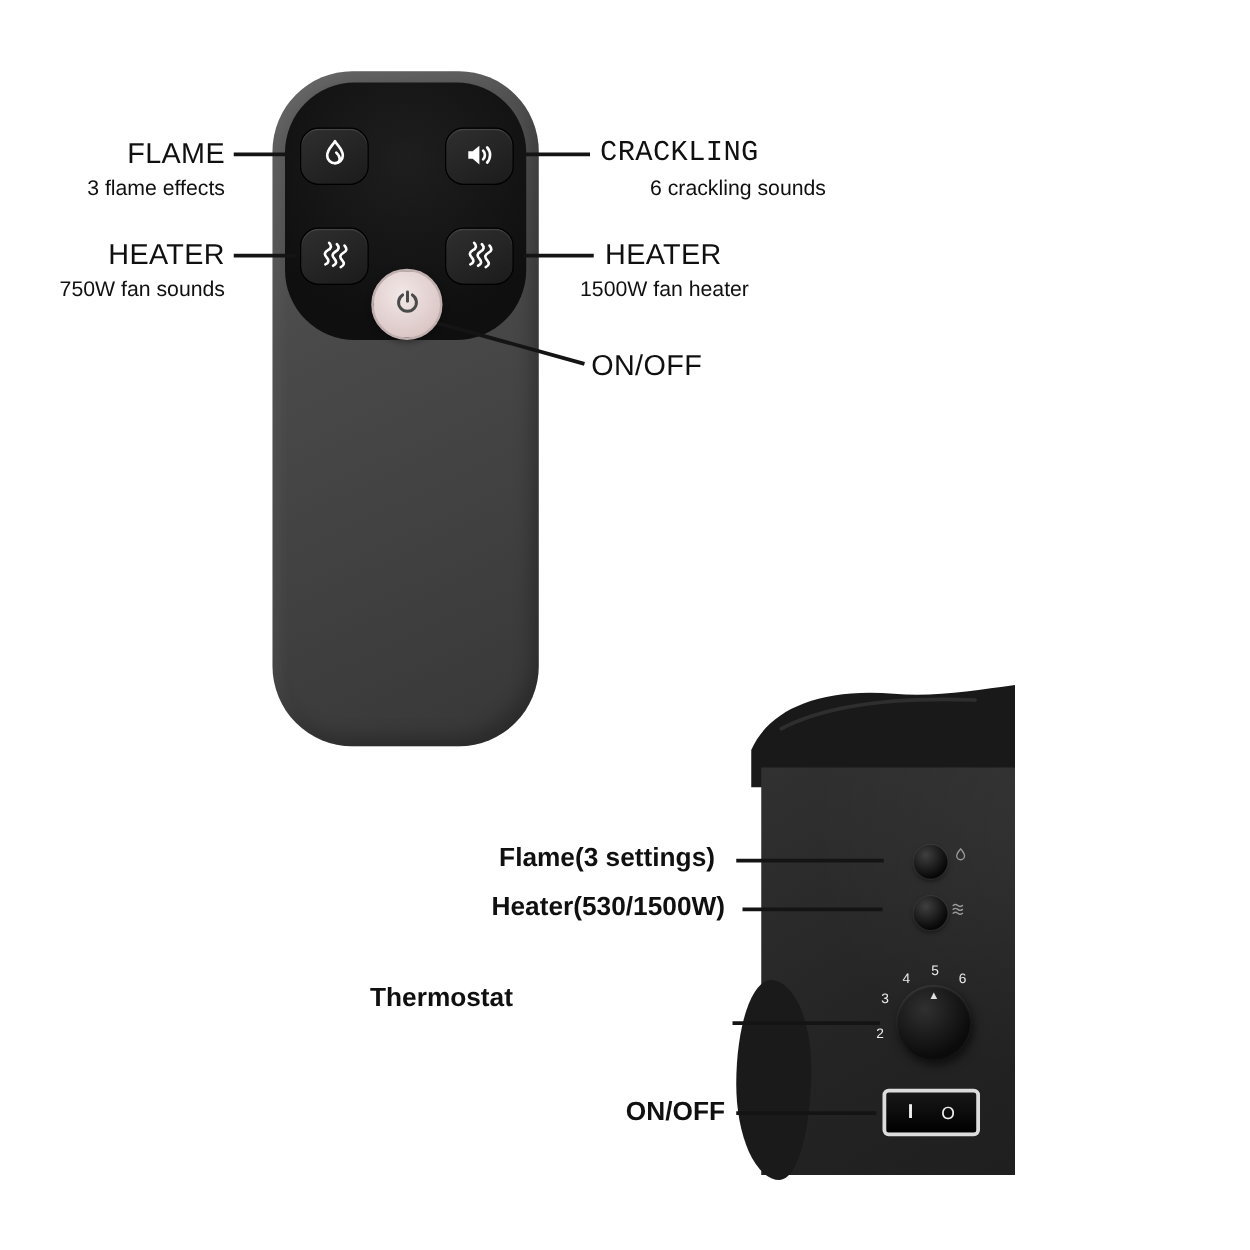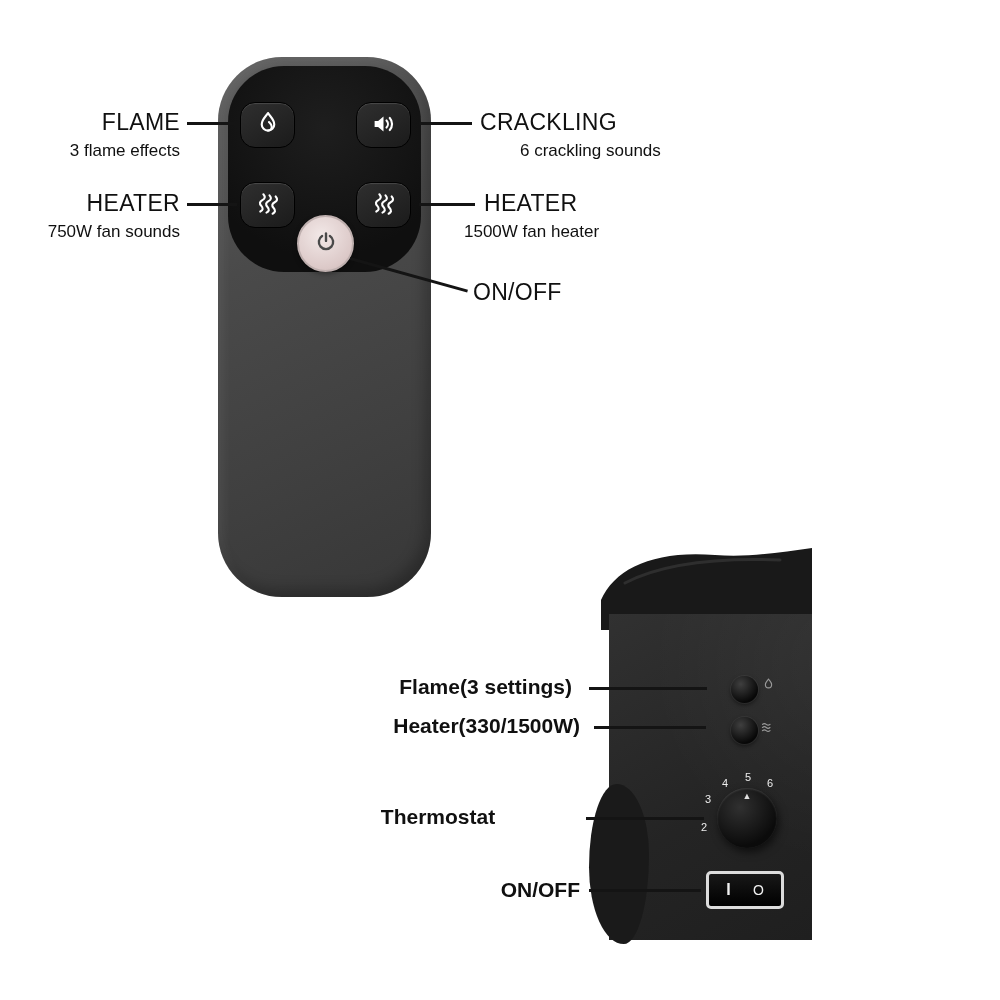--- a/index.html
+++ b/index.html
@@ -31,21 +31,21 @@
   #btn-h750{left:240px;top:182px;}  #btn-h1500{left:356px;top:182px;}
 
   #ln-flame{left:187px;top:122px;width:50px;}
   #ln-crackle{left:419px;top:122px;width:53px;}
   #ln-h750{left:187px;top:203px;width:50px;}
   #ln-h1500{left:419px;top:203px;width:56px;}
   #ln-onoff{left:350px;top:257px;width:122px;transform-origin:0 50%;transform:rotate(15.5deg);}
 
   #lab-flame-t{left:18px;top:109px;width:162px;text-align:right;}
   #lab-flame-s{left:18px;top:141px;width:162px;text-align:right;}
-  #lab-crackle-t{left:480px;top:109px;}
+  #lab-crackle-t{left:480px;top:109px;font-family:Liberation Mono, monospace;}
   #lab-crackle-s{left:480px;top:141px;margin-left:40px;}
   #lab-h750-t{left:18px;top:190px;width:162px;text-align:right;}
   #lab-h750-s{left:8px;top:222px;width:172px;text-align:right;}
   #lab-h1500-t{left:484px;top:190px;}
   #lab-h1500-s{left:464px;top:222px;}
   #lab-onoff{left:473px;top:279px;}
 
   
   .unit{left:595px;top:528px;width:405px;height:414px;}
   .unit-body{left:14px;top:86px;width:326px;height:326px;
@@ -77,21 +77,21 @@
   .rock-on{font-size:16px;font-weight:700;}
   .rock-off{font-size:14px;font-weight:400;}
   .foot{background:#0e0e0e;border-radius:50%;}
   #foot1{left:255px;top:405px;width:32px;height:9px;}
   #foot2{left:315px;top:400px;width:26px;height:8px;}
 
   #lab-u-flame{left:288px;top:675px;width:284px;text-align:right;}
   #ln-u-flame{left:589px;top:687px;width:118px;}
   #lab-u-heater{left:296px;top:714px;width:284px;text-align:right;}
   #ln-u-heater{left:594px;top:726px;width:112px;}
-  #lab-u-thermo{left:296px;top:805px;width:284px;text-align:center;}
+  #lab-u-thermo{left:296px;top:787px;width:284px;text-align:left;}
   #ln-u-thermo{left:586px;top:817px;width:118px;}
   #lab-u-onoff{left:296px;top:878px;width:284px;text-align:right;}
   #ln-u-onoff{left:589px;top:889px;width:112px;}
 </style>
 </head>
 <body>
 
 <div class="canvas">
 
   <div class="abs remote-body"></div>
@@ -215,21 +215,21 @@
       <path d="M 40 26 C 80 41, 120 44, 178 58" fill="none" stroke="rgba(255,255,255,0.14)" stroke-width="2" stroke-linecap="round"></path>
     </svg>
 
     <div class="abs foot" id="foot1"></div>
     <div class="abs foot" id="foot2"></div>
   </div>
 
   <div class="abs unit-label" id="lab-u-flame">Flame(3 settings)</div>
   <div class="abs callout-line" id="ln-u-flame"></div>
 
-  <div class="abs unit-label" id="lab-u-heater">Heater(330/1500W)</div>
+  <div class="abs unit-label" id="lab-u-heater">Heater(530/1500W)</div>
   <div class="abs callout-line" id="ln-u-heater"></div>
 
   <div class="abs unit-label" id="lab-u-thermo">Thermostat</div>
   <div class="abs callout-line" id="ln-u-thermo"></div>
 
   <div class="abs unit-label" id="lab-u-onoff">ON/OFF</div>
   <div class="abs callout-line" id="ln-u-onoff"></div>
 
 </div>
 

